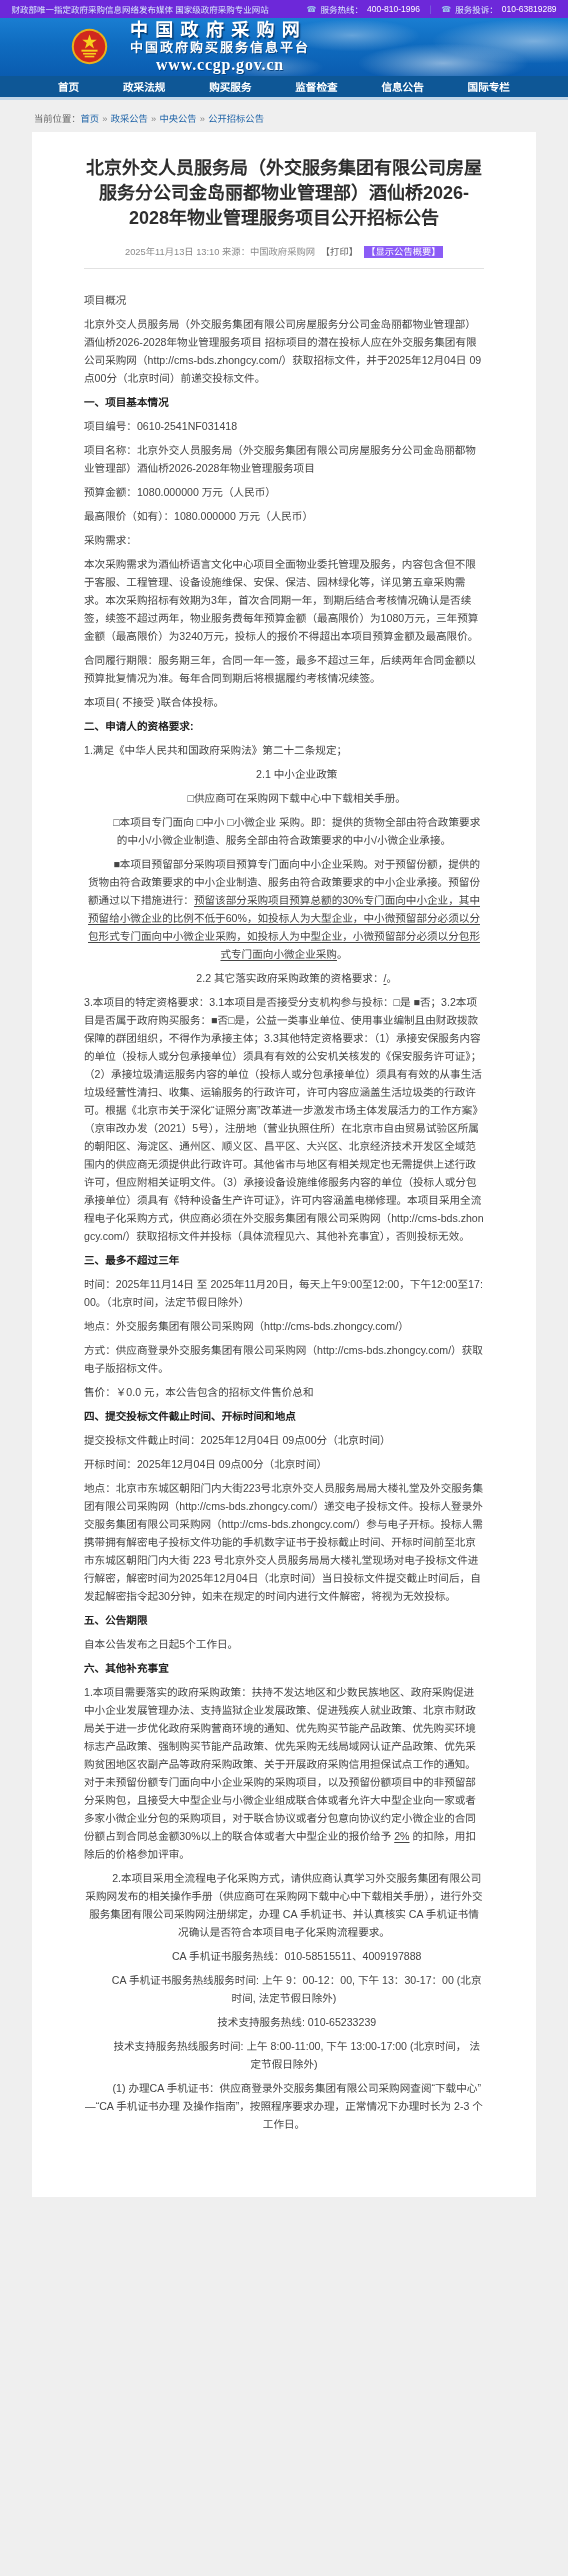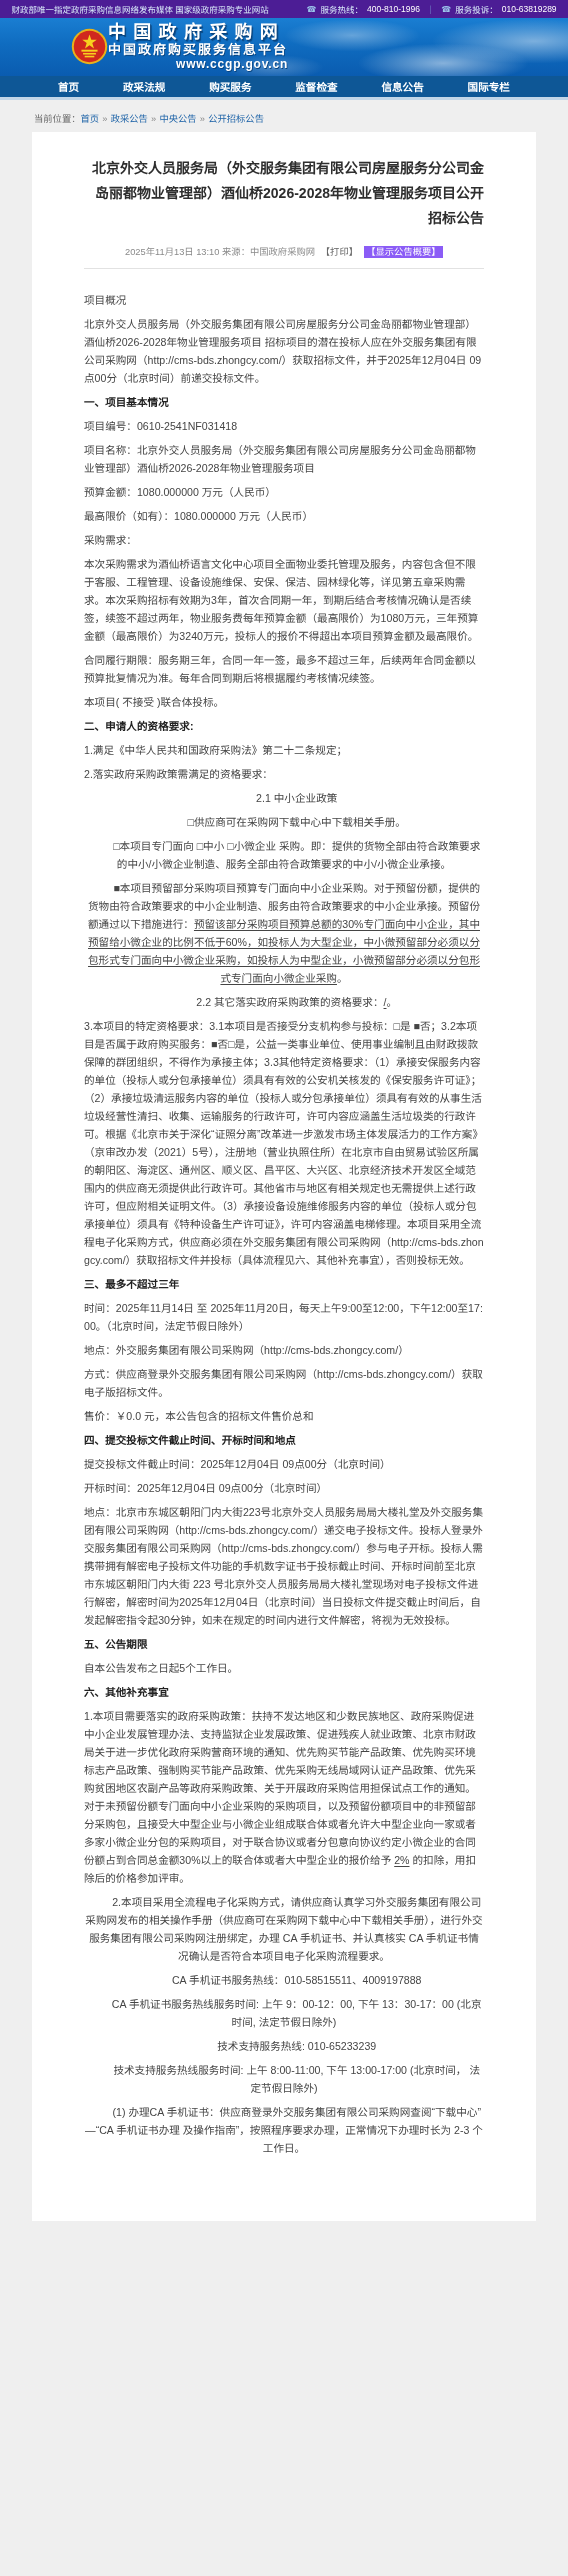--- a/index.html
+++ b/index.html
@@ -1,47 +1,47 @@
 <!DOCTYPE html>
 <html lang="zh-CN" style="font-size:13px"><head>
 <meta charset="utf-8">
 <style>
   html,body{margin:0;padding:0;}
   body{width:568px;background:#efefef;font-family:"Liberation Sans","DejaVu Sans",sans-serif;-webkit-font-smoothing:antialiased;}
   
-  .topbar{background:#4c1d95;height:18px;display:flex;align-items:center;justify-content:space-between;padding:0 11.4px;font-size:8.5px;color:#d9eafa;}
+  .topbar{background:#6d28d9;height:18px;display:flex;align-items:center;justify-content:space-between;padding:0 11.4px;font-size:8.5px;color:#d9eafa;}
   .topbar .right{display:flex;align-items:center;gap:4px;}
   .topbar .num{color:#fff;}
   .topbar .sep{color:#7fb0dd;margin:0 2.4px;}
   .topbar .ph{font-size:8px;color:#9cc6ec;}
   
   .banner{height:58px;position:relative;overflow:hidden;display:flex;align-items:center;padding-left:71px;box-sizing:border-box;
     background:
       radial-gradient(ellipse 122px 28px at 78% 78%, rgba(255,255,255,.50), rgba(255,255,255,0) 70%),
       radial-gradient(ellipse 97px 23px at 62% 30%, rgba(255,255,255,.35), rgba(255,255,255,0) 70%),
       radial-gradient(ellipse 146px 32px at 94% 40%, rgba(255,255,255,.45), rgba(255,255,255,0) 70%),
       radial-gradient(ellipse 73px 18px at 48% 85%, rgba(255,255,255,.25), rgba(255,255,255,0) 70%),
       linear-gradient(180deg,#1a7ed2 0%,#0f6cc0 45%,#0a5cb0 100%);}
-  .logo-wrap{display:flex;align-items:center;gap:0;}
+  .logo-wrap{display:flex;align-items:center;gap:22px;font-family:Liberation Serif, serif;}
   .emblem{width:37px;height:37px;flex:0 0 auto;}
   .logo-text{color:#fff;line-height:1.15;}
   .logo-line1{font-size:18px;font-weight:bold;letter-spacing:7.3px;text-shadow:0.8px 0.8px 0 #07437f,1.6px 1.6px 0.8px rgba(5,50,95,.6);}
   .logo-line2{font-size:13px;font-weight:bold;letter-spacing:2px;text-shadow:0.8px 0.8px 0 #07437f;}
-  .logo-line3{font-size:12px;font-weight:bold;letter-spacing:0.8px;text-align:right;text-shadow:0.8px 0.8px 0 #07437f;}
+  .logo-line3{font-size:16px;font-weight:bold;letter-spacing:0.8px;text-align:center;text-shadow:0.8px 0.8px 0 #07437f;}
   
   .nav{background:#0e5796;height:21px;display:flex;align-items:center;justify-content:space-between;padding:0 58px;}
   .nav span{color:#fff;font-size:10.6px;font-weight:bold;cursor:pointer;}
   .nav-strip{height:3.2px;background:#c2d6e8;}
   
   .breadcrumb{margin:10.6px 34px 7.3px;font-size:9.3px;color:#666;}
   .breadcrumb a{color:#1f64a8;text-decoration:none;cursor:pointer;}
   .breadcrumb .bsep{color:#888;margin:0 3.2px;}
   
   .card{background:#fff;margin:0 32px;padding:24px 52px 58px;}
-  .a-title{font-size:14px;font-weight:bold;color:#2e2e2e;text-align:right;line-height:25px;margin:0 0 13px;}
+  .a-title{font-size:18px;font-weight:bold;color:#2e2e2e;text-align:center;line-height:25px;margin:0 0 13px;}
   .a-meta{text-align:center;font-size:9.3px;color:#8a8a8a;margin-bottom:9.7px;}
   .a-meta .print{color:#666;cursor:pointer;margin-left:3.2px;}
   .a-meta .badge{background:#8b5cf6;color:#fff;padding:0.8px 2.4px;margin-left:3.2px;cursor:pointer;}
   .a-divider{border:none;border-top:0.8px solid #e2e2e2;margin:0 0 4.9px;}
   .a-body{padding-top:11.4px;}
   .a-body p.para{font-size:10.6px;color:#454545;line-height:18px;margin:6px 0;word-break:break-all;}
   .a-body p.bold{font-weight:bold;color:#222;}
   .a-body p.ti{text-indent:2.4em;text-align:center;}
   .a-body span.ul{text-decoration:underline;text-underline-offset:2.4px;}
 </style>
@@ -109,21 +109,20 @@
       <p class="para"><span>项目编号：0610-2541NF031418</span></p>
       <p class="para"><span>项目名称：北京外交人员服务局（外交服务集团有限公司房屋服务分公司金岛丽都物业管理部）酒仙桥2026-2028年物业管理服务项目</span></p>
       <p class="para"><span>预算金额：1080.000000 万元（人民币）</span></p>
       <p class="para"><span>最高限价（如有）：1080.000000 万元（人民币）</span></p>
       <p class="para"><span>采购需求：</span></p>
       <p class="para"><span>本次采购需求为酒仙桥语言文化中心项目全面物业委托管理及服务，内容包含但不限于客服、工程管理、设备设施维保、安保、保洁、园林绿化等，详见第五章采购需求。本次采购招标有效期为3年，首次合同期一年，到期后结合考核情况确认是否续签，续签不超过两年，物业服务费每年预算金额（最高限价）为1080万元，三年预算金额（最高限价）为3240万元，投标人的报价不得超出本项目预算金额及最高限价。</span></p>
       <p class="para"><span>合同履行期限：服务期三年，合同一年一签，最多不超过三年，后续两年合同金额以预算批复情况为准。每年合同到期后将根据履约考核情况续签。</span></p>
       <p class="para"><span>本项目( 不接受 )联合体投标。</span></p>
       <p class="para bold"><span>二、申请人的资格要求:</span></p>
       <p class="para"><span>1.满足《中华人民共和国政府采购法》第二十二条规定；</span></p>
-      <p class="para"><span>2.落实政府采购政策需满足的资格要求：</span></p>
       <p class="para ti"><span>2.1 中小企业政策</span></p>
       <p class="para ti"><span>□供应商可在采购网下载中心中下载相关手册。</span></p>
       <p class="para ti"><span>□本项目专门面向 □中小 □小微企业 采购。即：提供的货物全部由符合政策要求的中小/小微企业制造、服务全部由符合政策要求的中小/小微企业承接。</span></p>
       <p class="para ti"><span>■本项目预留部分采购项目预算专门面向中小企业采购。对于预留份额，提供的货物由符合政策要求的中小企业制造、服务由符合政策要求的中小企业承接。预留份额通过以下措施进行：</span><span class="ul">预留该部分采购项目预算总额的30%专门面向中小企业，其中预留给小微企业的比例不低于60%，如投标人为大型企业，中小微预留部分必须以分包形式专门面向中小微企业采购，如投标人为中型企业，小微预留部分必须以分包形式专门面向小微企业采购</span><span>。</span></p>
       <p class="para ti"><span>2.2 其它落实政府采购政策的资格要求：</span><span class="ul">/</span><span>。</span></p>
       <p class="para"><span>3.本项目的特定资格要求：3.1本项目是否接受分支机构参与投标：□是 ■否；3.2本项目是否属于政府购买服务：■否□是，公益一类事业单位、使用事业编制且由财政拨款保障的群团组织，不得作为承接主体；3.3其他特定资格要求：（1）承接安保服务内容的单位（投标人或分包承接单位）须具有有效的公安机关核发的《保安服务许可证》；（2）承接垃圾清运服务内容的单位（投标人或分包承接单位）须具有有效的从事生活垃圾经营性清扫、收集、运输服务的行政许可，许可内容应涵盖生活垃圾类的行政许可。根据《北京市关于深化“证照分离”改革进一步激发市场主体发展活力的工作方案》（京审改办发（2021）5号），注册地（营业执照住所）在北京市自由贸易试验区所属的朝阳区、海淀区、通州区、顺义区、昌平区、大兴区、北京经济技术开发区全域范围内的供应商无须提供此行政许可。其他省市与地区有相关规定也无需提供上述行政许可，但应附相关证明文件。（3）承接设备设施维修服务内容的单位（投标人或分包承接单位）须具有《特种设备生产许可证》，许可内容涵盖电梯修理。本项目采用全流程电子化采购方式，供应商必须在外交服务集团有限公司采购网（http://cms-bds.zhongcy.com/）获取招标文件并投标（具体流程见六、其他补充事宜），否则投标无效。</span></p>
       <p class="para bold"><span>三、最多不超过三年</span></p>
       <p class="para"><span>时间：2025年11月14日 至 2025年11月20日，每天上午9:00至12:00，下午12:00至17:00。（北京时间，法定节假日除外）</span></p>
       <p class="para"><span>地点：外交服务集团有限公司采购网（http://cms-bds.zhongcy.com/）</span></p>
       <p class="para"><span>方式：供应商登录外交服务集团有限公司采购网（http://cms-bds.zhongcy.com/）获取电子版招标文件。</span></p>

